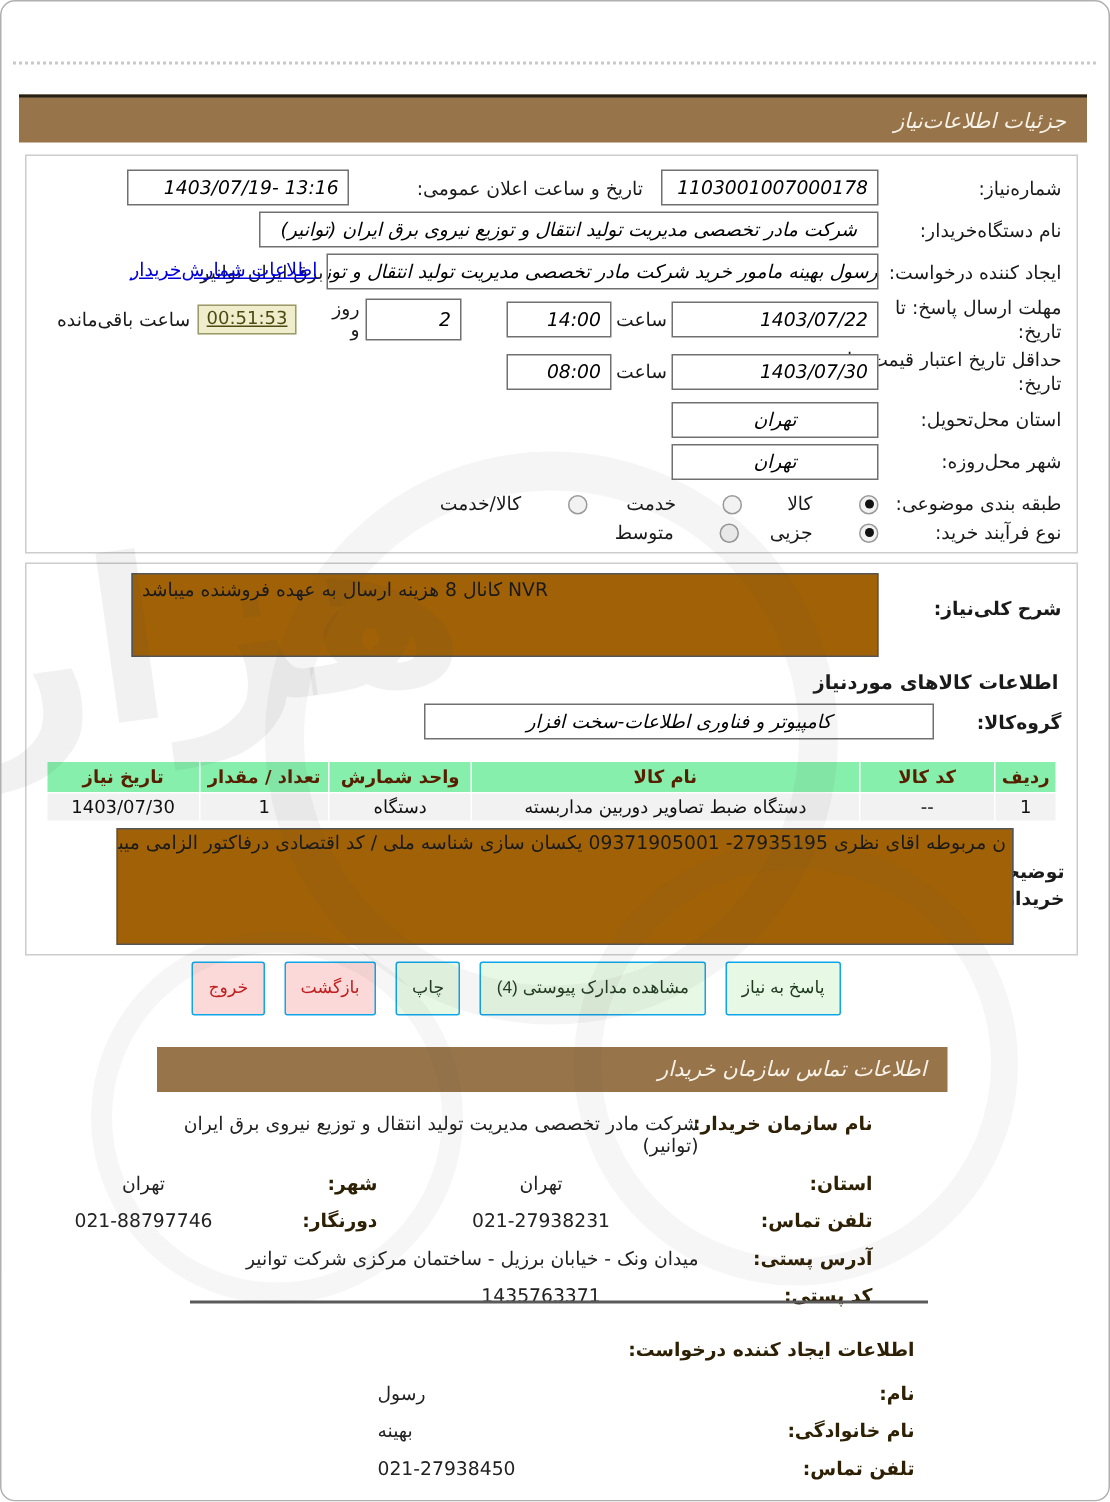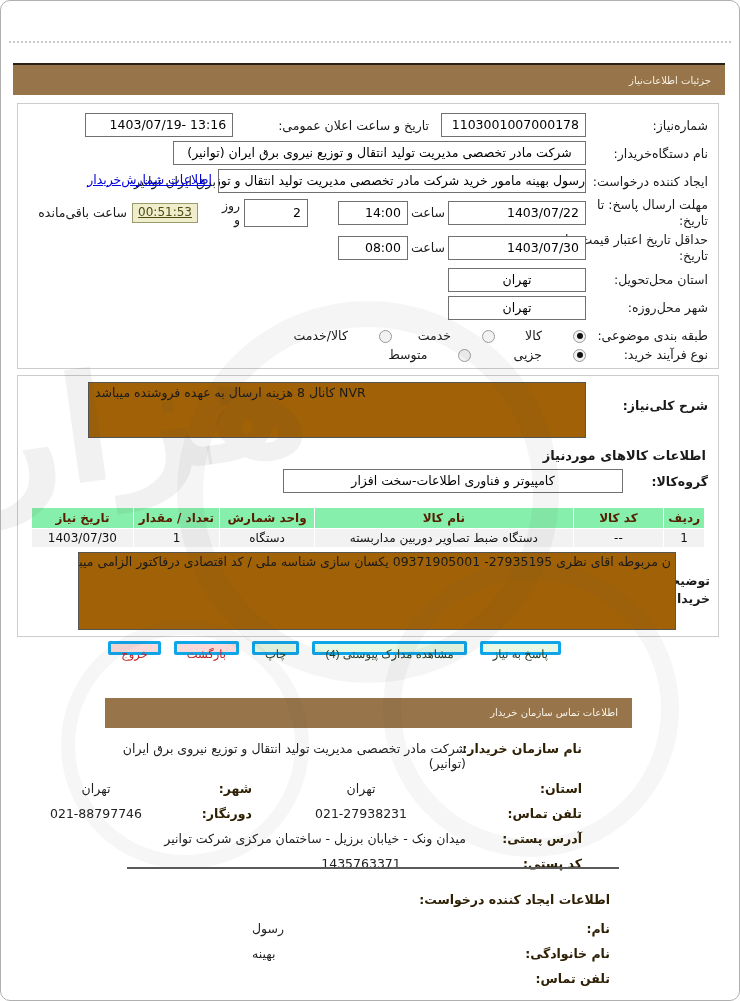--- a/index.html
+++ b/index.html
@@ -8,35 +8,35 @@
          border-radius:10px;overflow:hidden;direction:rtl;font-size:12.5px;color:#1a1a1a;background:#fff;}
   .dots{position:absolute;top:40px;left:8px;right:8px;border-top:2px dotted #c9c9c9;}
 
   
   .wm{position:absolute;pointer-events:none;z-index:40;}
   .wm-text{top:340px;right:430px;font-size:150px;font-weight:bold;color:rgba(60,60,60,.07);transform:rotate(-8deg);}
   .wm-circle1{top:300px;right:180px;width:330px;height:330px;border:26px solid rgba(80,80,80,.055);border-radius:50%;}
   .wm-circle2{top:560px;right:60px;width:260px;height:260px;border:18px solid rgba(80,80,80,.05);border-radius:50%;}
   .wm-circle3{top:620px;left:60px;width:220px;height:220px;border:14px solid rgba(80,80,80,.05);border-radius:50%;}
 
-  .bar{background:#97744a;color:#f7f2e7;font-size:10px;line-height:30px;height:30px;
-       padding:0 14px;box-sizing:border-box;white-space:nowrap;}
+  .bar{background:#97744a;color:#f7f2e7;font-size:14px;line-height:30px;height:30px;
+       padding:0 14px;box-sizing:border-box;white-space:nowrap;font-style:italic;}
   .bar1{position:absolute;top:62px;right:14px;left:12px;border-top:2px solid #262015;height:32px;line-height:32px;}
   .bar2{position:absolute;top:697px;right:107px;width:527px;}
 
   .box{position:absolute;right:20px;left:16px;border:1px solid #cccccc;background:transparent;box-sizing:border-box;}
   .box1{top:102px;height:266px;padding:9px 10px 0 6px;}
   .box2{top:374px;height:262px;padding:4px 10px 0 6px;}
 
   .frow{display:flex;align-items:center;margin-bottom:4px;}
   .lab{white-space:nowrap;}
   .lab1{width:122px;flex:none;}
   .lab2l{width:122px;flex:none;line-height:1.25;}
   .inp{background:#fff;border:1px solid #707070;height:24px;line-height:22px;box-sizing:border-box;
-       text-align:center;white-space:nowrap;overflow:hidden;font-size:12.5px;color:#000;}
+       text-align:center;white-space:nowrap;overflow:hidden;font-size:12.5px;color:#000;font-style:italic;}
   .num{direction:ltr;text-align:right;padding-left:6px;padding-right:6px;}
 
   .timerbox{background:#f0edcd;border:1px solid #9a9a6c;height:18px;line-height:17px;padding:0 5px;
             font-size:12px;color:#4c4c12;text-decoration:underline;direction:ltr;}
   .overflow-wrap{position:relative;white-space:nowrap;margin-right:2px;}
   .ovl-link{position:absolute;right:4px;top:-2px;color:#0000dd;text-decoration:underline;white-space:nowrap;}
 
   .radio{display:inline-block;width:11px;height:11px;border-radius:50%;background:#f2f2f2;
          border:1px solid #9a9a9a;margin-left:4px;flex:none;position:relative;top:1px;}
   .radio.sel::after{content:"";position:absolute;left:2.5px;top:2.5px;width:6px;height:6px;border-radius:50%;background:#111;}
@@ -48,21 +48,21 @@
   .notes-area{position:absolute;top:176px;right:42px;width:598px;height:78px;padding:1px 4px;
               direction:rtl;text-align:right;white-space:nowrap;}
   .sec-head{font-weight:bold;font-size:13px;margin:10px 2px 6px;}
   .blab{font-weight:bold;white-space:nowrap;}
 
   table.goods{border-collapse:separate;border-spacing:1px;width:674px;margin:14px 3px 0 0;font-size:12px;}
   table.goods th{background:#86efac;color:#571f00;font-weight:bold;height:20px;padding:0 3px;white-space:nowrap;}
   table.goods td{background:#f2f2f2;color:#111;height:18px;text-align:center;padding:0 3px;white-space:nowrap;}
 
   .btnrow{position:absolute;top:640px;right:178px;display:flex;gap:13px;}
-  .btn{border:3px solid #0ea5e9;border-radius:2px;height:14px;line-height:20px;font-size:11.5px;
+  .btn{border:1px solid #0ea5e9;border-radius:2px;height:36px;line-height:20px;font-size:11.5px;
        padding:0 10px;white-space:nowrap;box-sizing:border-box;cursor:pointer;}
   .btn-green{background:#e7f9e4;color:#223c22;}
   .btn-pink{background:#fbd9d9;color:#c02020;}
 
   .contact{position:absolute;top:740px;right:107px;width:527px;}
   .krow{display:flex;align-items:flex-start;padding-right:50px;margin-bottom:10px;}
   .klab{width:112px;flex:none;font-weight:bold;color:#2e2004;white-space:nowrap;}
   .kval{width:218px;flex:none;text-align:center;color:#222;}
   .klab2{width:86px;flex:none;font-weight:bold;color:#2e2004;white-space:nowrap;}
   .kval2{width:140px;flex:none;text-align:center;color:#222;}
@@ -156,21 +156,21 @@
         <span>خدمت</span>
       </span>
       <span class="opt">
         <span class="radio"></span>
         <span>کالا/خدمت</span>
       </span>
     </div>
 
     <div class="frow">
       <span class="lab lab1">نوع فرآیند خرید:</span>
-      <span class="opt" style="margin-left:42px;">
+      <span class="opt" style="margin-left:20px;">
         <span class="radio sel"></span>
         <span>جزیی</span>
       </span>
       <span class="opt">
         <span class="radio"></span>
         <span>متوسط</span>
       </span>
     </div>
   </div>
 
@@ -261,15 +261,16 @@
     <div class="rrow">
       <span class="rlab">نام:</span>
       <span class="rval">رسول</span>
     </div>
     <div class="rrow">
       <span class="rlab">نام خانوادگی:</span>
       <span class="rval">بهینه</span>
     </div>
     <div class="rrow">
       <span class="rlab">تلفن تماس:</span>
+      <span class="rval ltr">021-27938450</span>
     </div>
   </div>
 </div>
 
 </body></html>

